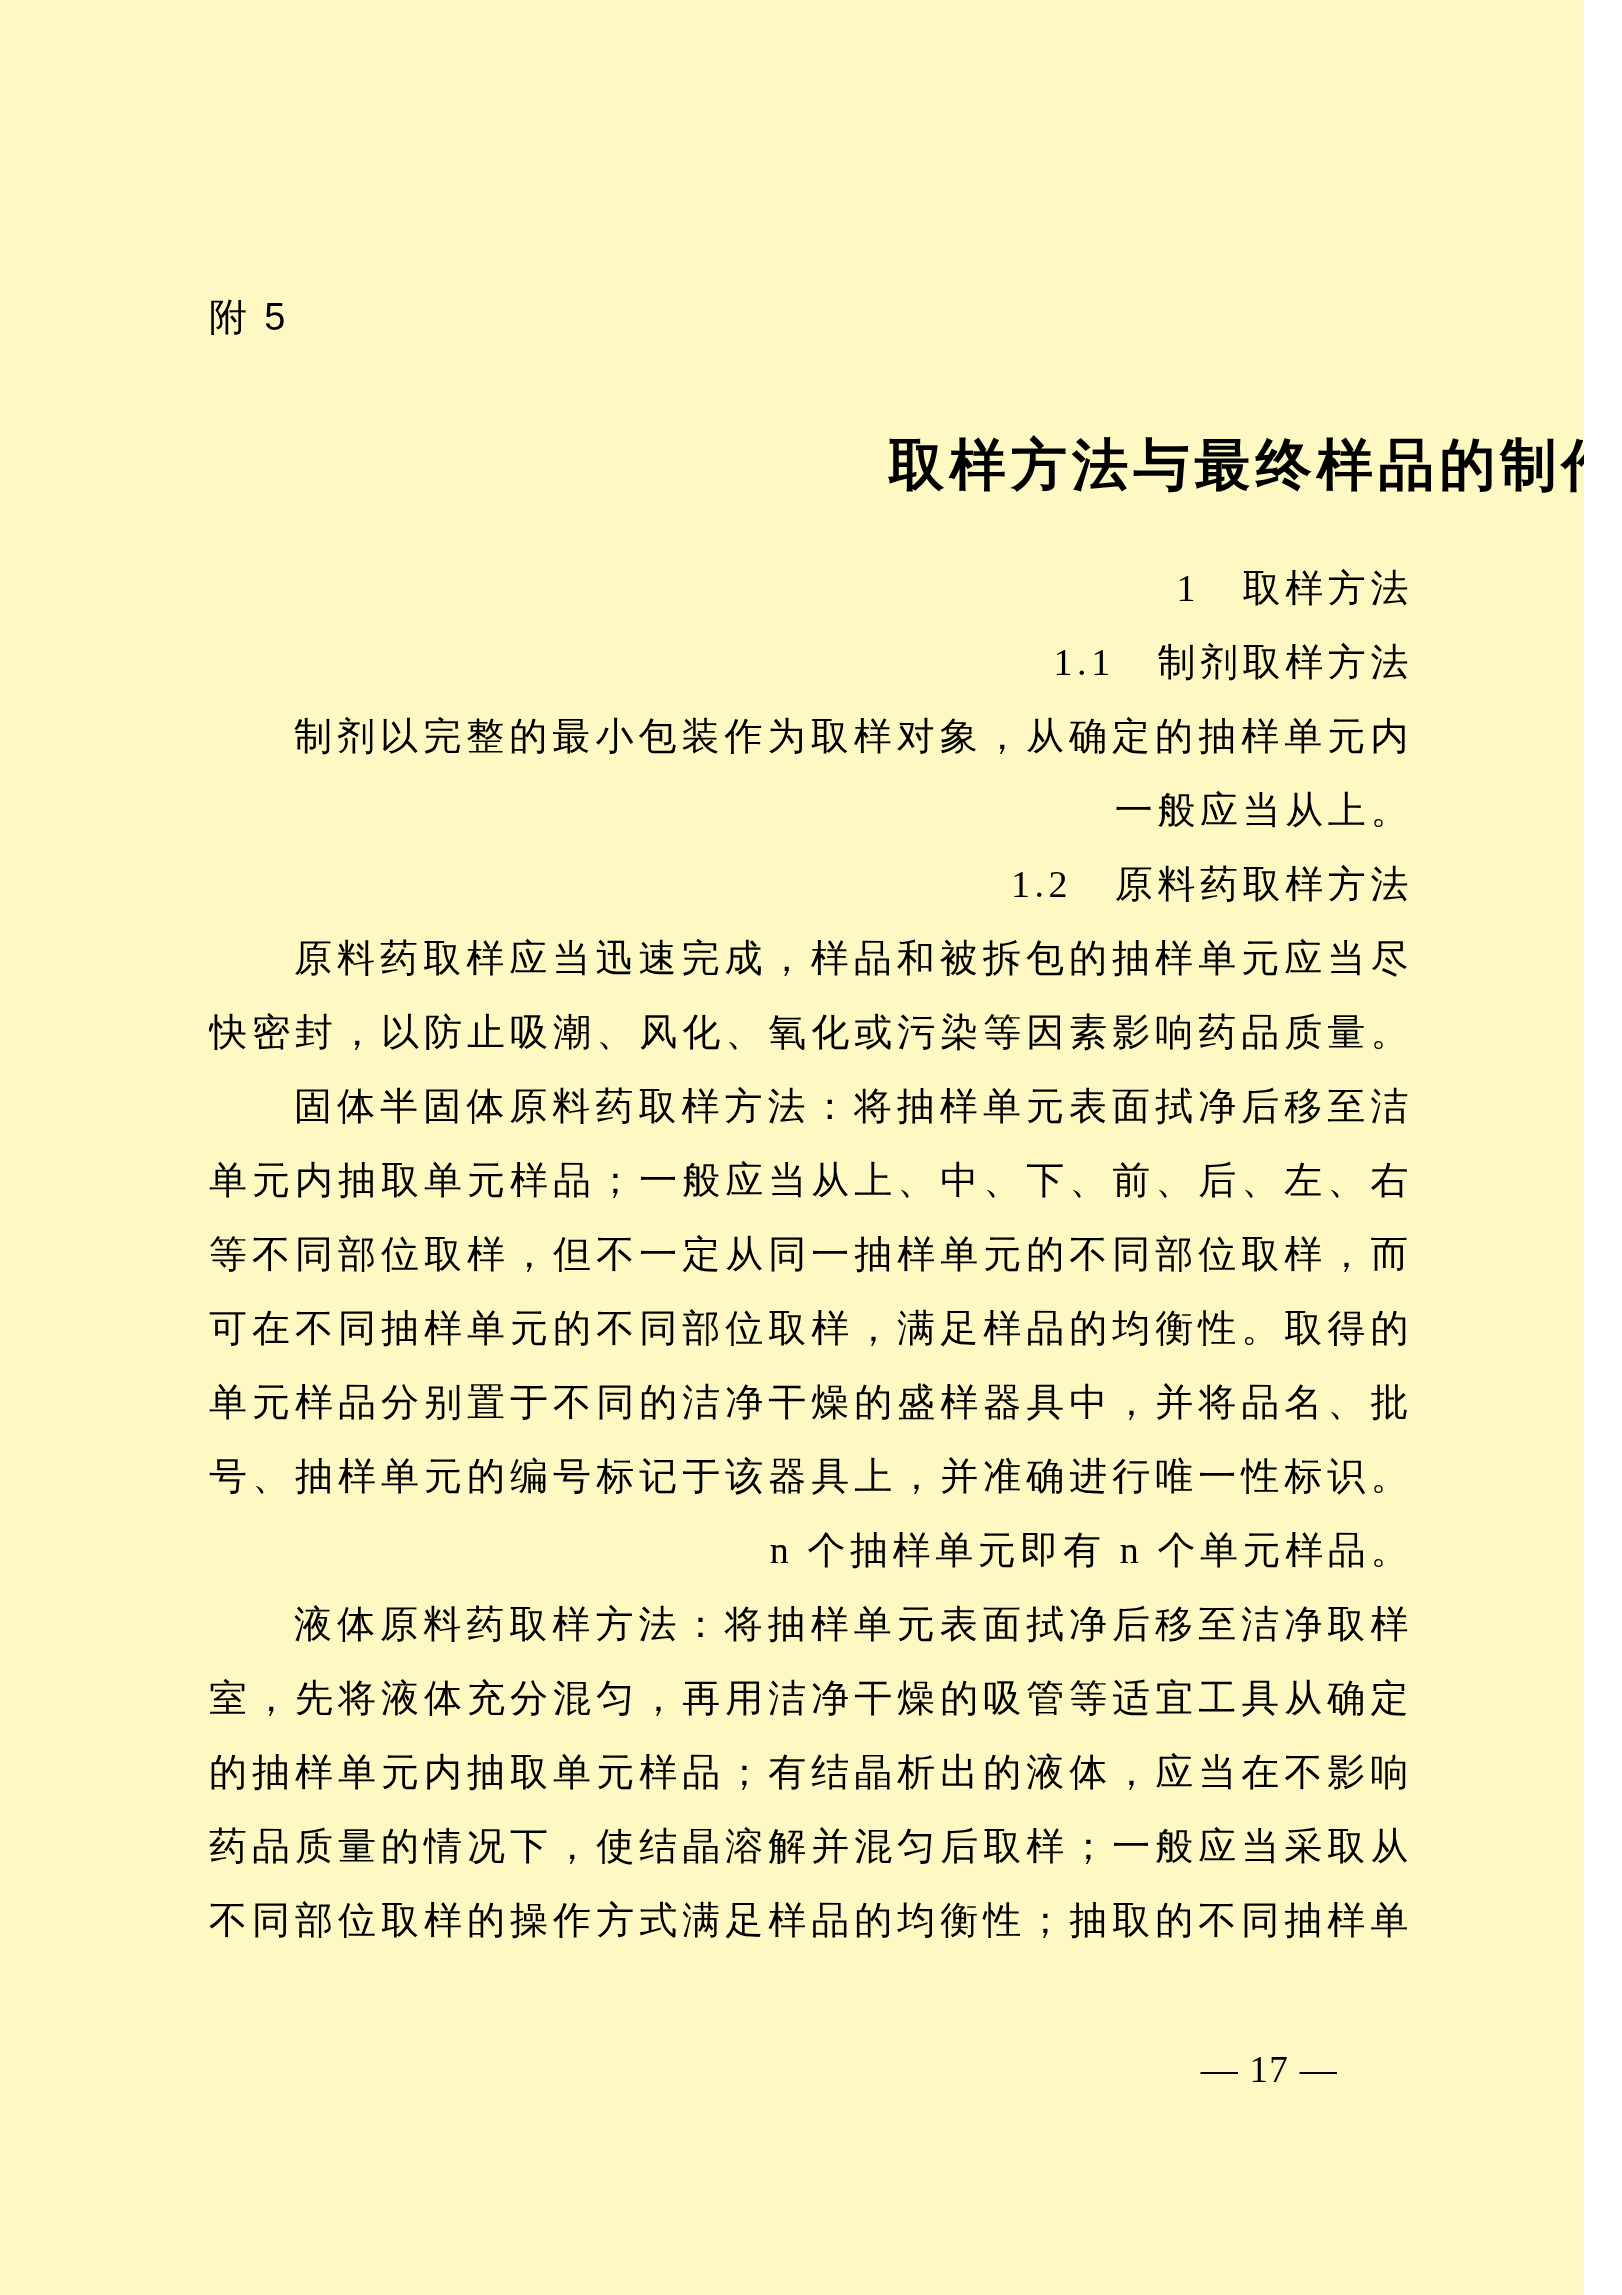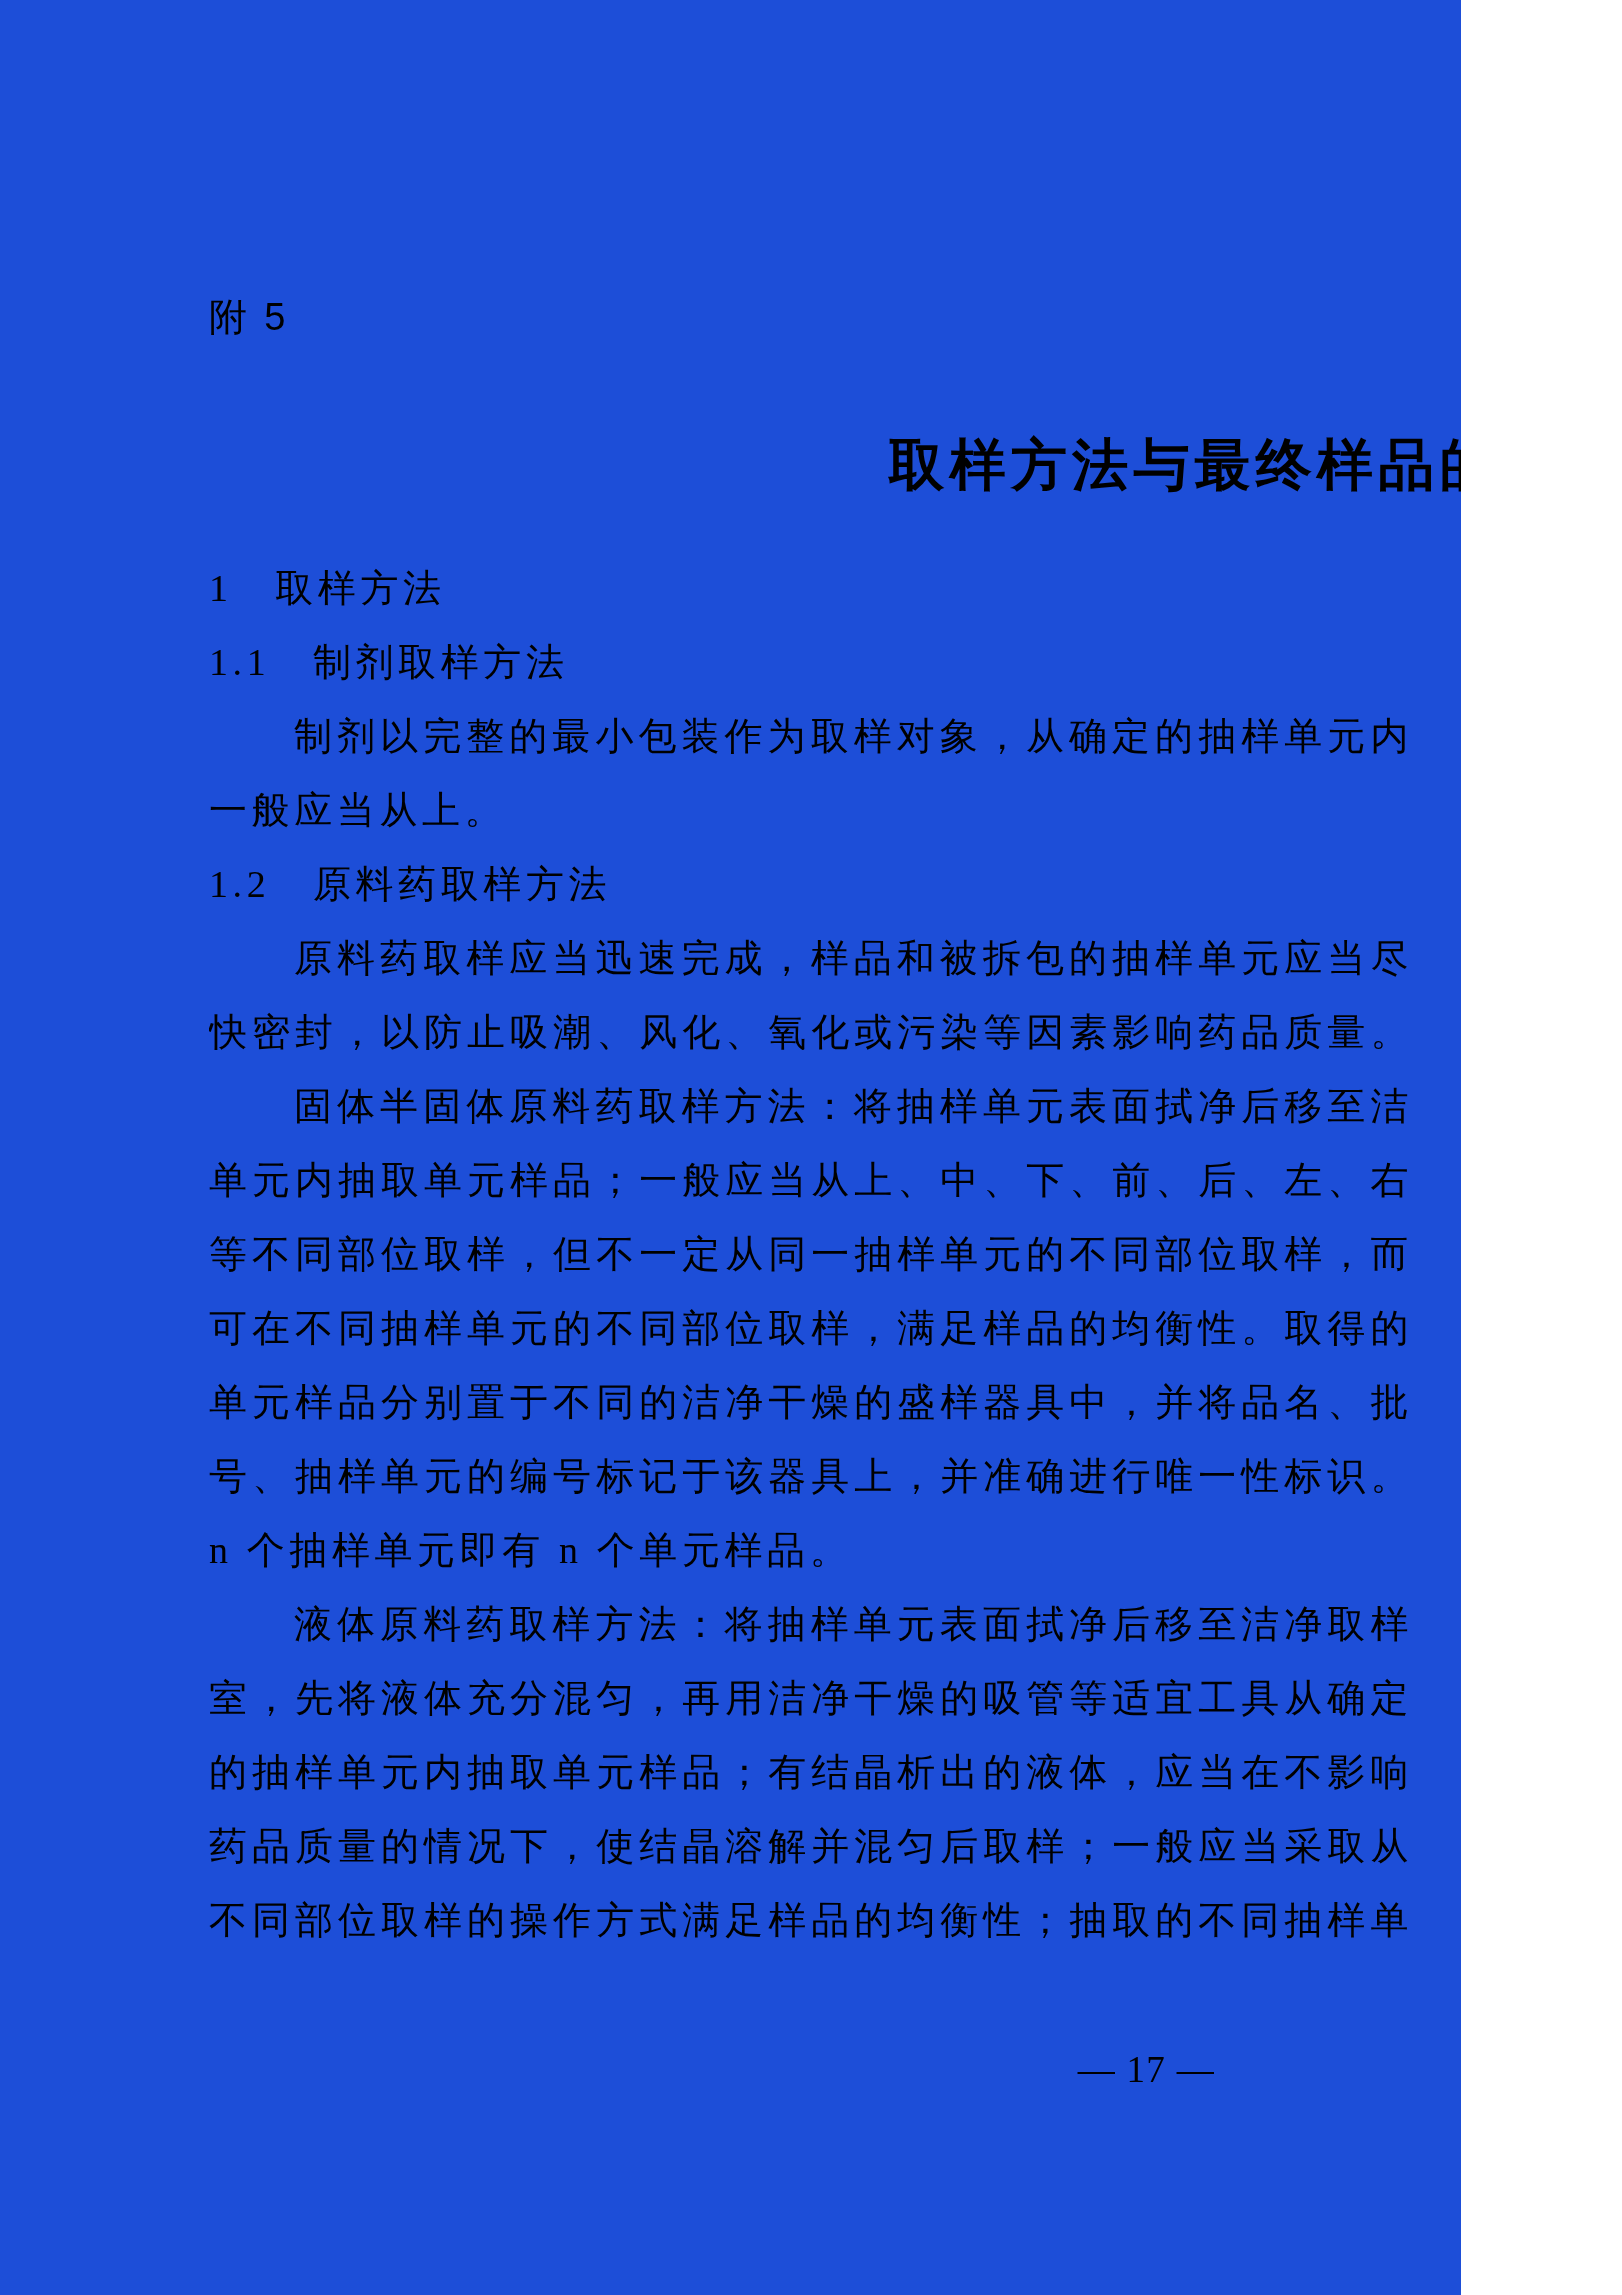--- a/index.html
+++ b/index.html
@@ -2,23 +2,23 @@
 <html style="font-size:10.5px"><head>
 <meta charset="utf-8">
 <style>
   html, body {
     margin: 0;
     padding: 0;
     background: #ffffff;
   }
   .page {
     position: relative;
-    width: 1461px;
+    width: 1584px;
     height: 2295px;
-    background: #1d4ed8;
+    background: #fef9c3;
     color: #000000;
     overflow: hidden;
   }
   .attach {
     position: absolute;
     left: 209px;
     top: 287px;
     font-family: "Liberation Sans", sans-serif;
     font-size: 38px;
     line-height: 60px;
@@ -44,21 +44,21 @@
     top: 551px;
     width: 1204px;
     font-family: "Liberation Serif", serif;
     font-size: 38px;
     letter-spacing: 4.6px;
   }
   .line {
     height: 74px;
     line-height: 74px;
     overflow: hidden;
-    text-align: left;
+    text-align: right;
     white-space: pre-wrap;
   }
   .line.j {
     text-align: justify;
     text-align-last: justify;
   }
   .line.ind {
     text-indent: 85px;
   }
   .footer {

